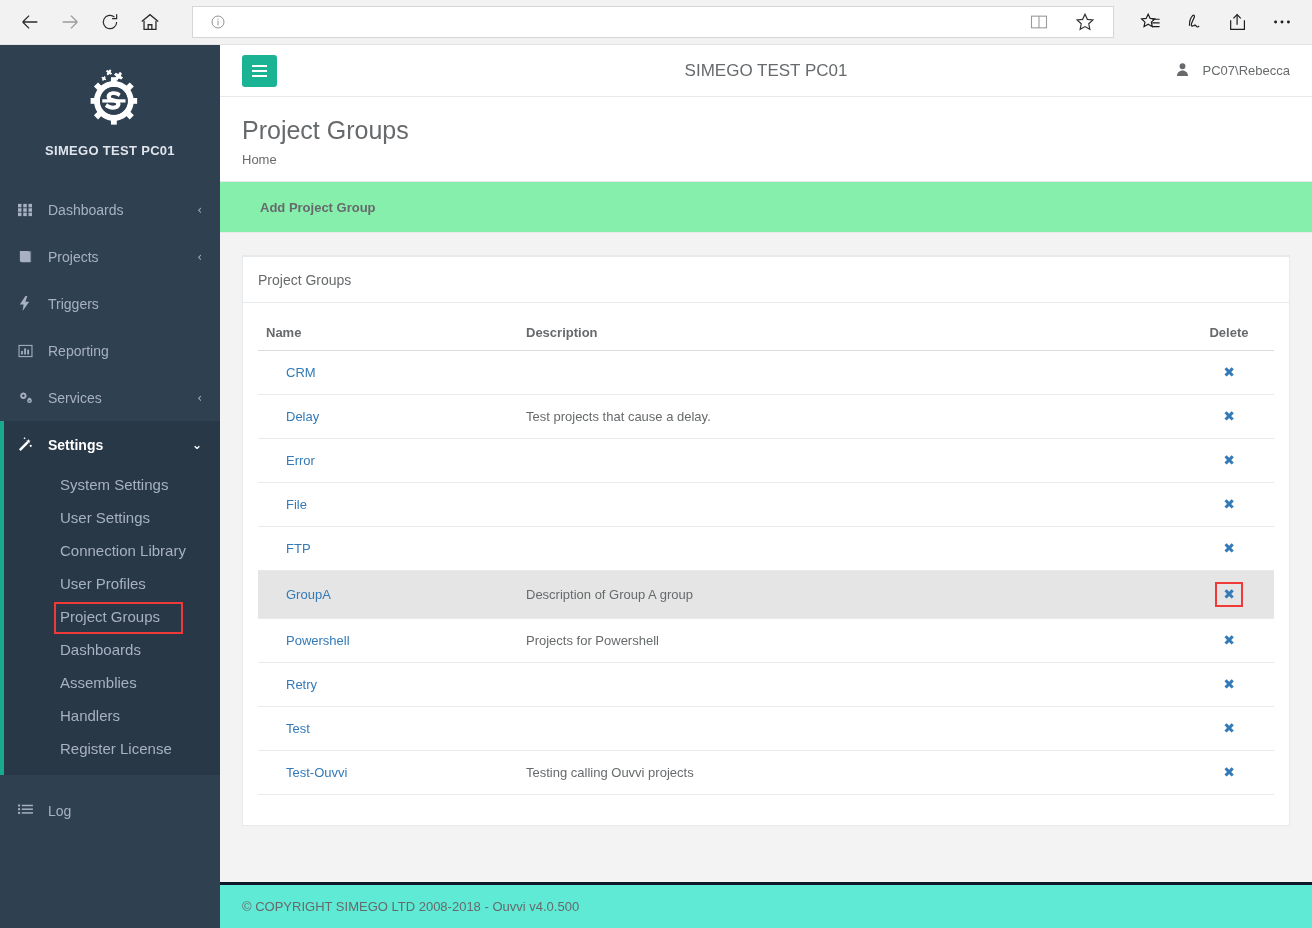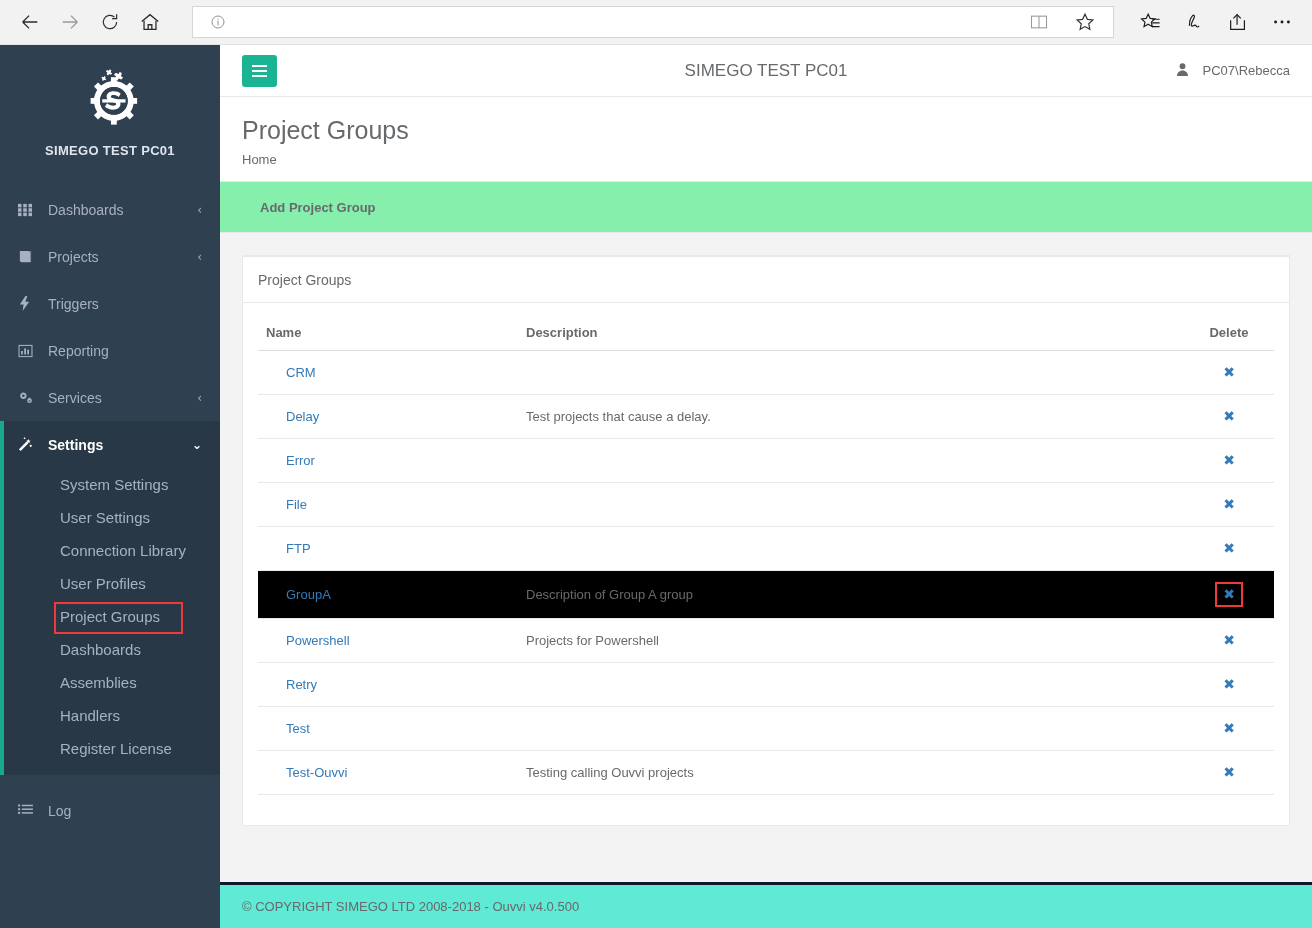--- a/index.html
+++ b/index.html
@@ -295,21 +295,21 @@
     font-size: 13px;
   }
   table.grid thead th.col-delete { text-align: center; width: 90px; }
   table.grid tbody td {
     padding: 11px 8px;
     border-bottom: 1px solid #e7eaec;
     color: #676a6c;
     vertical-align: middle;
   }
   table.grid tbody tr:last-child td { border-bottom: 1px solid #e7eaec; }
-  table.grid tbody tr.hovered { background: #000000; }
+  table.grid tbody tr.hovered { background: #e5e5e5; }
   .row-link {
     color: #337ab7;
     text-decoration: none;
     cursor: pointer;
     margin-left: 20px;
   }
   .col-name { width: 260px; }
   .col-desc { }
   td.cell-delete { text-align: center; width: 90px; position: relative; }
   .del-icon {

